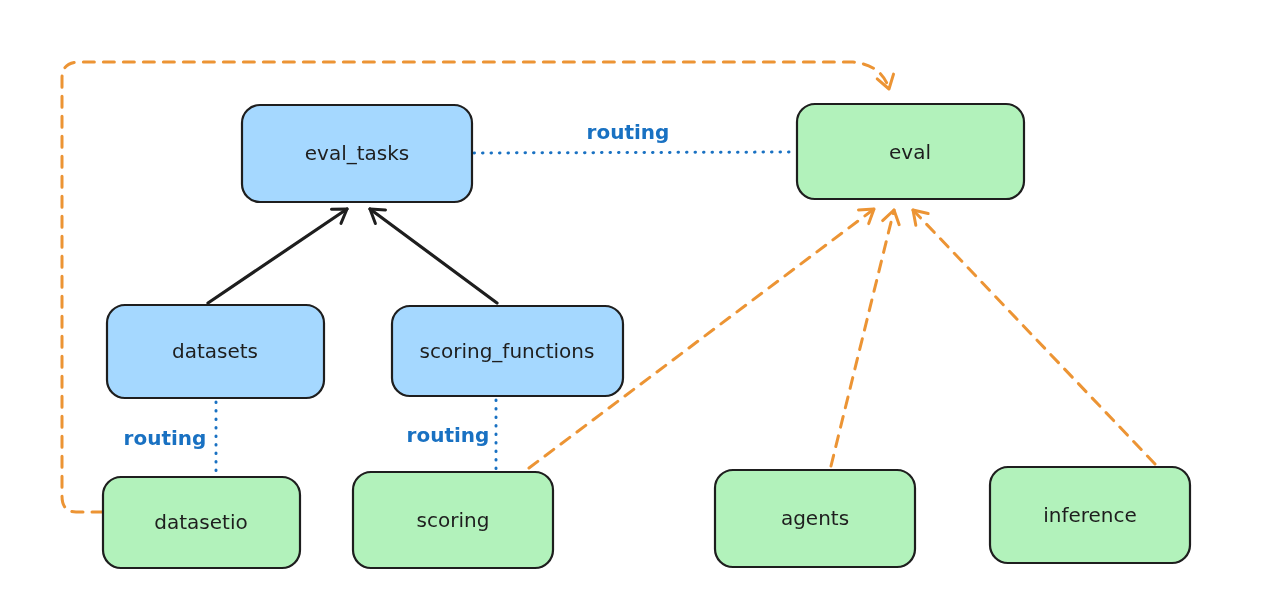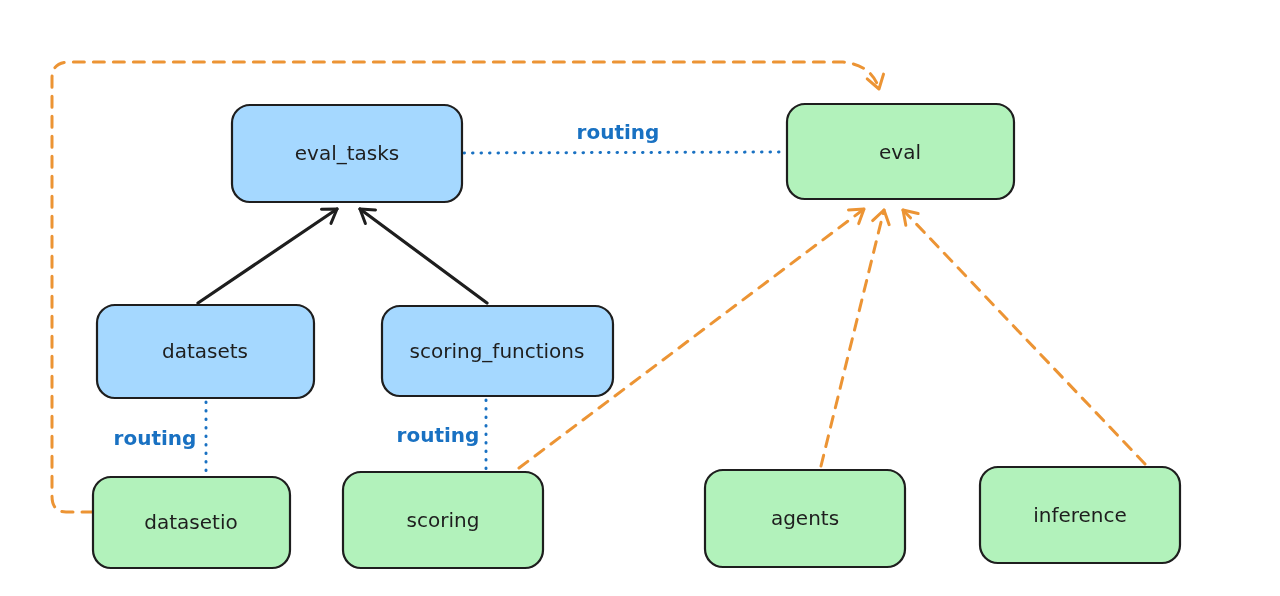--- a/index.html
+++ b/index.html
@@ -5,20 +5,21 @@
   :root{
     --stroke:#1e1e1e;
     --blue:#1971c2;
     --orange:#ec9434;
     --bg:#ffffff;
   }
   html,body{margin:0;padding:0;background:var(--bg);}
   .stage{
     width:1032px;height:596px;position:relative;background:var(--bg);
     font-family:"DejaVu Sans", sans-serif;
+    margin-left:10px;
   }
   svg{display:block;}
   .node-rect{stroke:var(--stroke);stroke-width:2.2;}
   .node-label{
     fill:var(--stroke);font-size:20px;text-anchor:middle;
     font-family:"DejaVu Sans", sans-serif;
   }
   .routing-label{
     fill:var(--blue);font-size:20px;font-weight:bold;text-anchor:middle;
     font-family:"DejaVu Sans", sans-serif;

